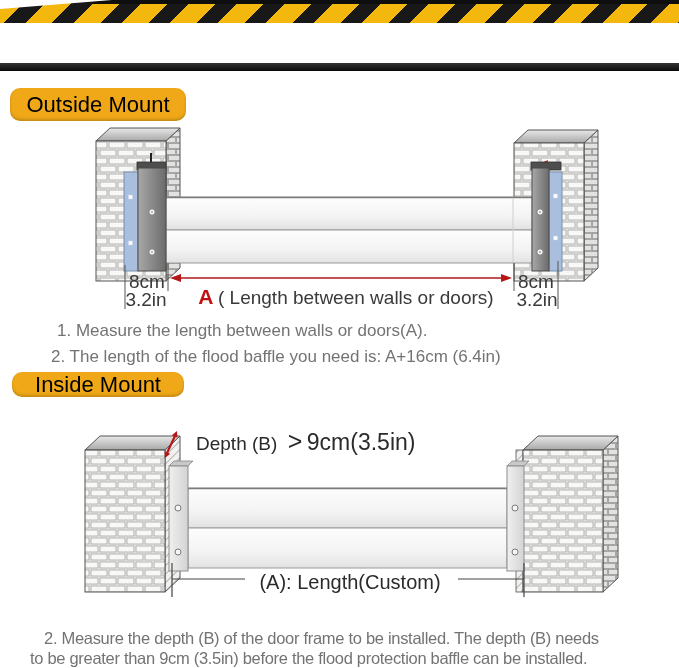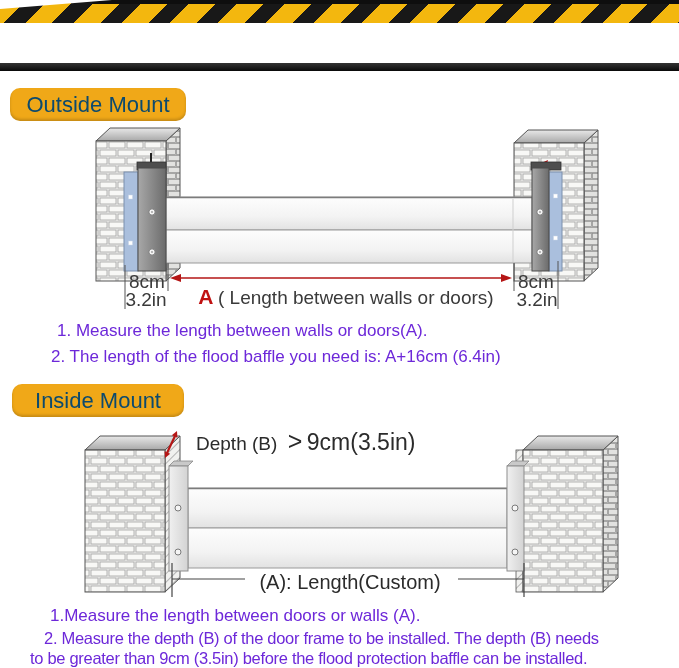--- a/index.html
+++ b/index.html
@@ -15,32 +15,32 @@
   .title-banner{position:absolute;left:0;top:23px;width:679px;height:40px;
       background:linear-gradient(#ffffff,#ececec 55%,#d0d0d0);
       display:flex;align-items:center;justify-content:center;}
   .title{font-size:29px;font-weight:bold;color:#1d1d1d;letter-spacing:.3px;}
   .banner-underline{position:absolute;left:0;top:63px;width:679px;height:8px;
       background:linear-gradient(#343434,#090909);}
 
   
   .badge{position:absolute;background:#f0a818;border-radius:10px;
       display:flex;align-items:center;justify-content:center;
-      font-size:22px;color:#0c4a6e;box-shadow:inset 0 -2px 3px rgba(0,0,0,.18);}
+      font-size:22px;color:#000000;box-shadow:inset 0 -2px 3px rgba(0,0,0,.18);}
   .badge-outside{left:10px;top:88px;width:176px;height:33px;}
-  .badge-inside{left:12px;top:384px;width:172px;height:33px;}
+  .badge-inside{left:12px;top:372px;width:172px;height:25px;}
 
   
   .diagram{position:absolute;left:0;}
   .diagram-outside{top:125px;}
   .diagram-inside{top:425px;}
   .diagram text{font-family:"Liberation Sans",sans-serif;}
 
   
-  .step{position:absolute;font-size:17px;color:#6d28d9;white-space:nowrap;}
+  .step{position:absolute;font-size:17px;color:#737373;white-space:nowrap;}
   .step-o1{left:57px;top:321px;}
   .step-o2{left:51px;top:347px;}
   .step-i1{left:50px;top:606px;}
   .step-i2{left:44px;top:629px;font-size:16.5px;letter-spacing:-.3px;}
   .step-i3{left:30px;top:649px;font-size:16.5px;letter-spacing:-.3px;text-align:right;}
 </style>
 </head>
 <body>
 
 <div class="page">
@@ -243,17 +243,16 @@
 
     <g>
       <line x1="172" y1="138" x2="172" y2="172" stroke="#444" stroke-width="1.2"></line>
       <line x1="524" y1="138" x2="524" y2="172" stroke="#444" stroke-width="1.2"></line>
       <line x1="172" y1="154" x2="245" y2="154" stroke="#444" stroke-width="1.2"></line>
       <line x1="458" y1="154" x2="524" y2="154" stroke="#444" stroke-width="1.2"></line>
       <text x="350" y="164" text-anchor="middle" font-size="20" fill="#2b2b2b">(A): Length(Custom)</text>
     </g>
   </svg>
 
-  <div class="step step-i1">1.Measure the length between doors or walls (A).</div>
   <div class="step step-i2">2. Measure the depth (B) of the door frame to be installed. The depth (B) needs</div>
   <div class="step step-i3">to be greater than 9cm (3.5in) before the flood protection baffle can be installed.</div>
 
 </div>
 
 </body></html>

